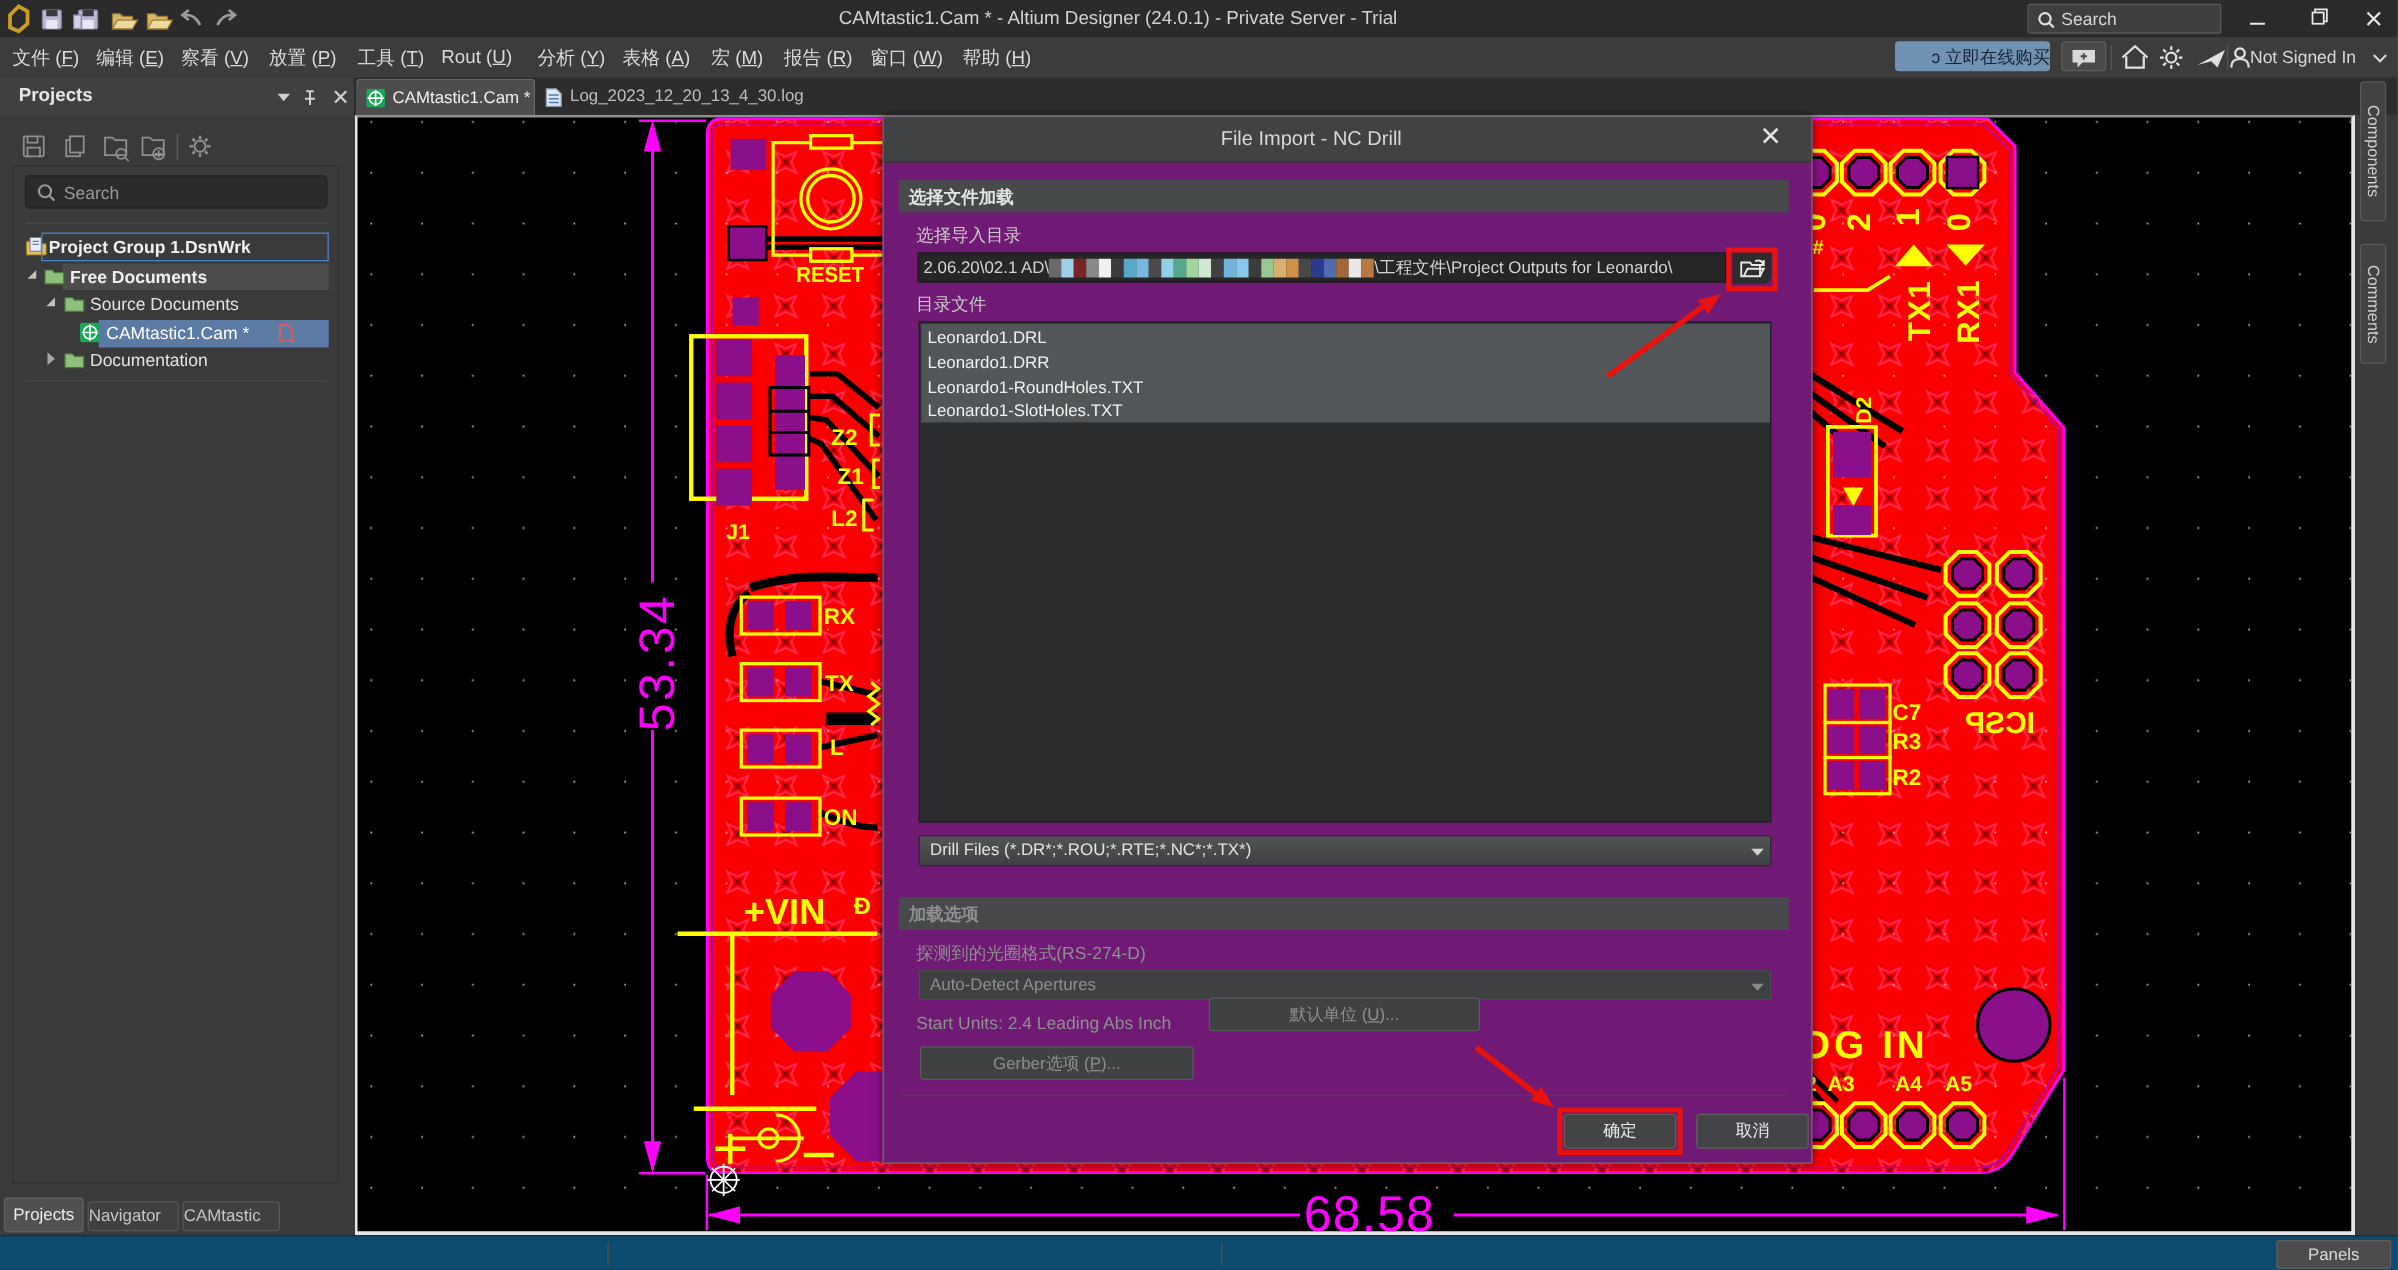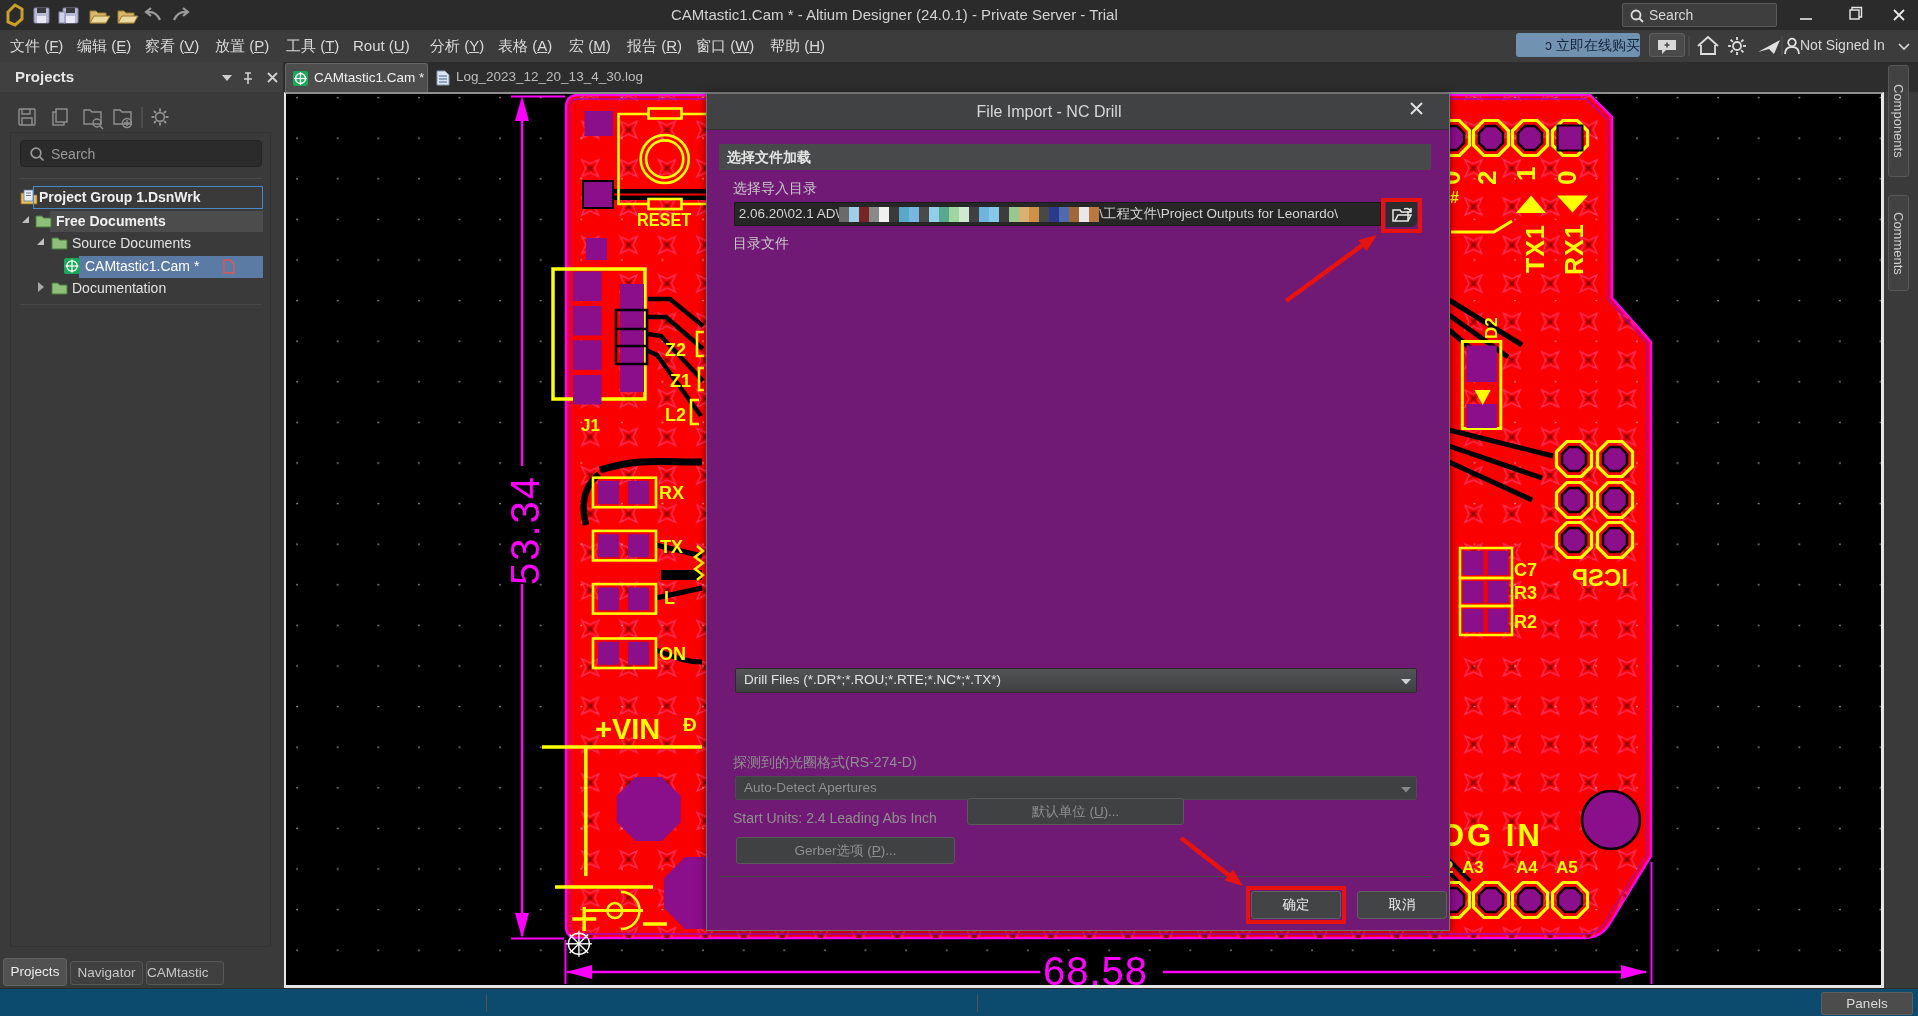--- a/index.html
+++ b/index.html
@@ -215,21 +215,21 @@
       <path d="M1 1 l6 5 l-6 5 z" fill="#a8a8a8"></path>
     </svg>
  <svg class="abs" style="left:51px;top:188px" width="17" height="15">
       <path d="M1 3 h6 l1.5 2 h7.5 v9 h-15 z" fill="#8ec07c" stroke="#4a7a3a" stroke-width="1"></path>
     </svg>
  <div class="abs" style="left:72px;top:188px;font-size:14px;color:#e2e2e2">Documentation</div>
  <div class="abs" style="left:20px;top:212px;width:242px;height:1px;background:#484848"></div>
  <div class="abs" style="left:10px;top:40px;width:261px;height:815px;border:1px solid #323232;pointer-events:none"></div>
 
  <div class="abs" style="left:3px;top:866px;width:64px;height:28px;background:#515151;border:1px solid #626262;border-radius:3px;color:#ececec;font-size:13.5px;text-align:center;line-height:26px">Projects</div>
- <div class="abs" style="left:70px;top:869px;width:73px;height:24px;background:#404040;border:1px solid #575757;border-radius:3px;color:#c6c6c6;font-size:13.5px;text-align:center;line-height:22px">Navigator</div>
+ <div class="abs" style="left:70px;top:869px;width:73px;height:24px;background:#404040;border:1px solid #575757;border-radius:3px;color:#c6c6c6;font-size:13.5px;line-height:22px">Navigator</div>
  <div class="abs" style="left:146px;top:869px;width:78px;height:24px;background:#404040;border:1px solid #575757;border-radius:3px;color:#c6c6c6;font-size:13.5px;text-align:left;line-height:22px">CAMtastic</div>
 </div>
 <div class="abs" id="canvas"></div>
 <svg class="abs" id="pcb" style="left:286px;top:94px" width="1595" height="891" viewBox="286 94 1595 891">
 <defs>
  <pattern id="grid" width="40.6" height="40.6" patternUnits="userSpaceOnUse">
         <rect x="12.2" y="15.7" width="1.4" height="1.4" fill="#b4b4b4"></rect>
       </pattern>
  <pattern id="stars" width="38.4" height="38.4" patternUnits="userSpaceOnUse" patternTransform="translate(-5,-4.6)">
   <g transform="translate(19.2,19.2) rotate(45)">
@@ -454,26 +454,31 @@
   <span style="font-size:13.5px;color:#d4d4d4;line-height:22px;vertical-align:top">&nbsp;2.06.20\02.1 AD\</span><span id="mosaic"><span style="display:inline-block;width:10px;height:15px;margin-top:4px;vertical-align:top;background:#6a6a6a"></span><span style="display:inline-block;width:10px;height:15px;margin-top:4px;vertical-align:top;background:#9ecfe8"></span><span style="display:inline-block;width:10px;height:15px;margin-top:4px;vertical-align:top;background:#7a2525"></span><span style="display:inline-block;width:10px;height:15px;margin-top:4px;vertical-align:top;background:#8a8a8a"></span><span style="display:inline-block;width:10px;height:15px;margin-top:4px;vertical-align:top;background:#f0f0f0"></span><span style="display:inline-block;width:10px;height:15px;margin-top:4px;vertical-align:top;background:#3a3a3a"></span><span style="display:inline-block;width:10px;height:15px;margin-top:4px;vertical-align:top;background:#5aa8c8"></span><span style="display:inline-block;width:10px;height:15px;margin-top:4px;vertical-align:top;background:#78b8e0"></span><span style="display:inline-block;width:10px;height:15px;margin-top:4px;vertical-align:top;background:#4a4a4a"></span><span style="display:inline-block;width:10px;height:15px;margin-top:4px;vertical-align:top;background:#8fd0e8"></span><span style="display:inline-block;width:10px;height:15px;margin-top:4px;vertical-align:top;background:#58a890"></span><span style="display:inline-block;width:10px;height:15px;margin-top:4px;vertical-align:top;background:#9fd6a0"></span><span style="display:inline-block;width:10px;height:15px;margin-top:4px;vertical-align:top;background:#cfe8cf"></span><span style="display:inline-block;width:10px;height:15px;margin-top:4px;vertical-align:top;background:#404040"></span><span style="display:inline-block;width:10px;height:15px;margin-top:4px;vertical-align:top;background:#6fb4dc"></span><span style="display:inline-block;width:10px;height:15px;margin-top:4px;vertical-align:top;background:#88c8e8"></span><span style="display:inline-block;width:10px;height:15px;margin-top:4px;vertical-align:top;background:#3c3c3c"></span><span style="display:inline-block;width:10px;height:15px;margin-top:4px;vertical-align:top;background:#98c890"></span><span style="display:inline-block;width:10px;height:15px;margin-top:4px;vertical-align:top;background:#d8b070"></span><span style="display:inline-block;width:10px;height:15px;margin-top:4px;vertical-align:top;background:#d09048"></span><span style="display:inline-block;width:10px;height:15px;margin-top:4px;vertical-align:top;background:#484848"></span><span style="display:inline-block;width:10px;height:15px;margin-top:4px;vertical-align:top;background:#2b3a8c"></span><span style="display:inline-block;width:10px;height:15px;margin-top:4px;vertical-align:top;background:#4f6ab0"></span><span style="display:inline-block;width:10px;height:15px;margin-top:4px;vertical-align:top;background:#a06838"></span><span style="display:inline-block;width:10px;height:15px;margin-top:4px;vertical-align:top;background:#e8e8e8"></span><span style="display:inline-block;width:10px;height:15px;margin-top:4px;vertical-align:top;background:#b87840"></span></span><span style="font-size:13.5px;color:#d4d4d4;line-height:22px;vertical-align:top">\工程文件\Project Outputs for Leonardo\</span>
  </div>
  <div class="abs" style="left:679px;top:108px;width:31px;height:25px;background:#2c2c2c;border-radius:0 0 6px 0">
   <svg class="abs" style="left:6px;top:4px" width="22" height="17">
         <path d="M1 4 h7 l1.5 2 h6.5 v9 h-15 z M3 15 l3 -6 h13 l-3 6" fill="none" stroke="#e8e8e8" stroke-width="1.5"></path>
         <path d="M12 3 q5 -2 7 3 m0 -4 v4 h-4" fill="none" stroke="#e8e8e8" stroke-width="1.5"></path>
       </svg>
  </div>
  <div class="redbox" style="left:674px;top:104px;width:41px;height:35px"></div>
  <div class="dlg-label" style="left:26px;top:141px">目录文件</div>
+ <div class="abs" style="left:28px;top:163px;width:682px;height:401px;background:#2b2d2f;border:1px solid #1f1f1f">
+  <div class="abs" style="left:1px;top:1px;width:679px;height:79px;background:#525659"></div>
+  <div class="abs" style="left:6px;top:2px;font-size:13.5px;color:#f0f0f0;line-height:19.8px">Leonardo1.DRL<br>Leonardo1.DRR<br>Leonardo1-RoundHoles.TXT<br>Leonardo1-SlotHoles.TXT</div>
+ </div>
  <div class="abs" style="left:28px;top:574px;width:682px;height:25px;background:linear-gradient(#525456,#3e4042);border:1px solid #2a2a2a;border-radius:2px">
   <span class="abs" style="left:8px;top:3px;font-size:13.5px;color:#e2e2e2">Drill Files (*.DR*;*.ROU;*.RTE;*.NC*;*.TX*)</span>
   <svg class="abs" style="left:664px;top:9px" width="12" height="8">
         <path d="M1 1 l5 5.5 l5 -5.5 z" fill="#d0d0d0"></path>
       </svg>
  </div>
+ <div class="grouphdr dis" style="top:624px">加载选项</div>
  <div class="dlg-label dis" style="left:26px;top:660px">探测到的光圈格式(RS-274-D)</div>
  <div class="abs" style="left:28px;top:682px;width:682px;height:24px;background:#3e4041;border:1px solid #4c4c4c;border-radius:2px">
   <span class="abs" style="left:8px;top:3px;font-size:13.5px;color:#8f8f8f">Auto-Detect Apertures</span>
   <svg class="abs" style="left:664px;top:9px" width="12" height="8">
         <path d="M1 1 l5 5.5 l5 -5.5 z" fill="#888"></path>
       </svg>
  </div>
  <div class="dlg-label dis" style="left:26px;top:716px">Start Units: 2.4 Leading Abs Inch</div>
  <div class="btn" style="left:29px;top:743px;width:219px;height:27px;line-height:25px">Gerber选项 (<u>P</u>)...</div>
  <div class="btn" style="left:260px;top:704px;width:217px;height:27px;line-height:25px">默认单位 (<u>U</u>)...</div>

